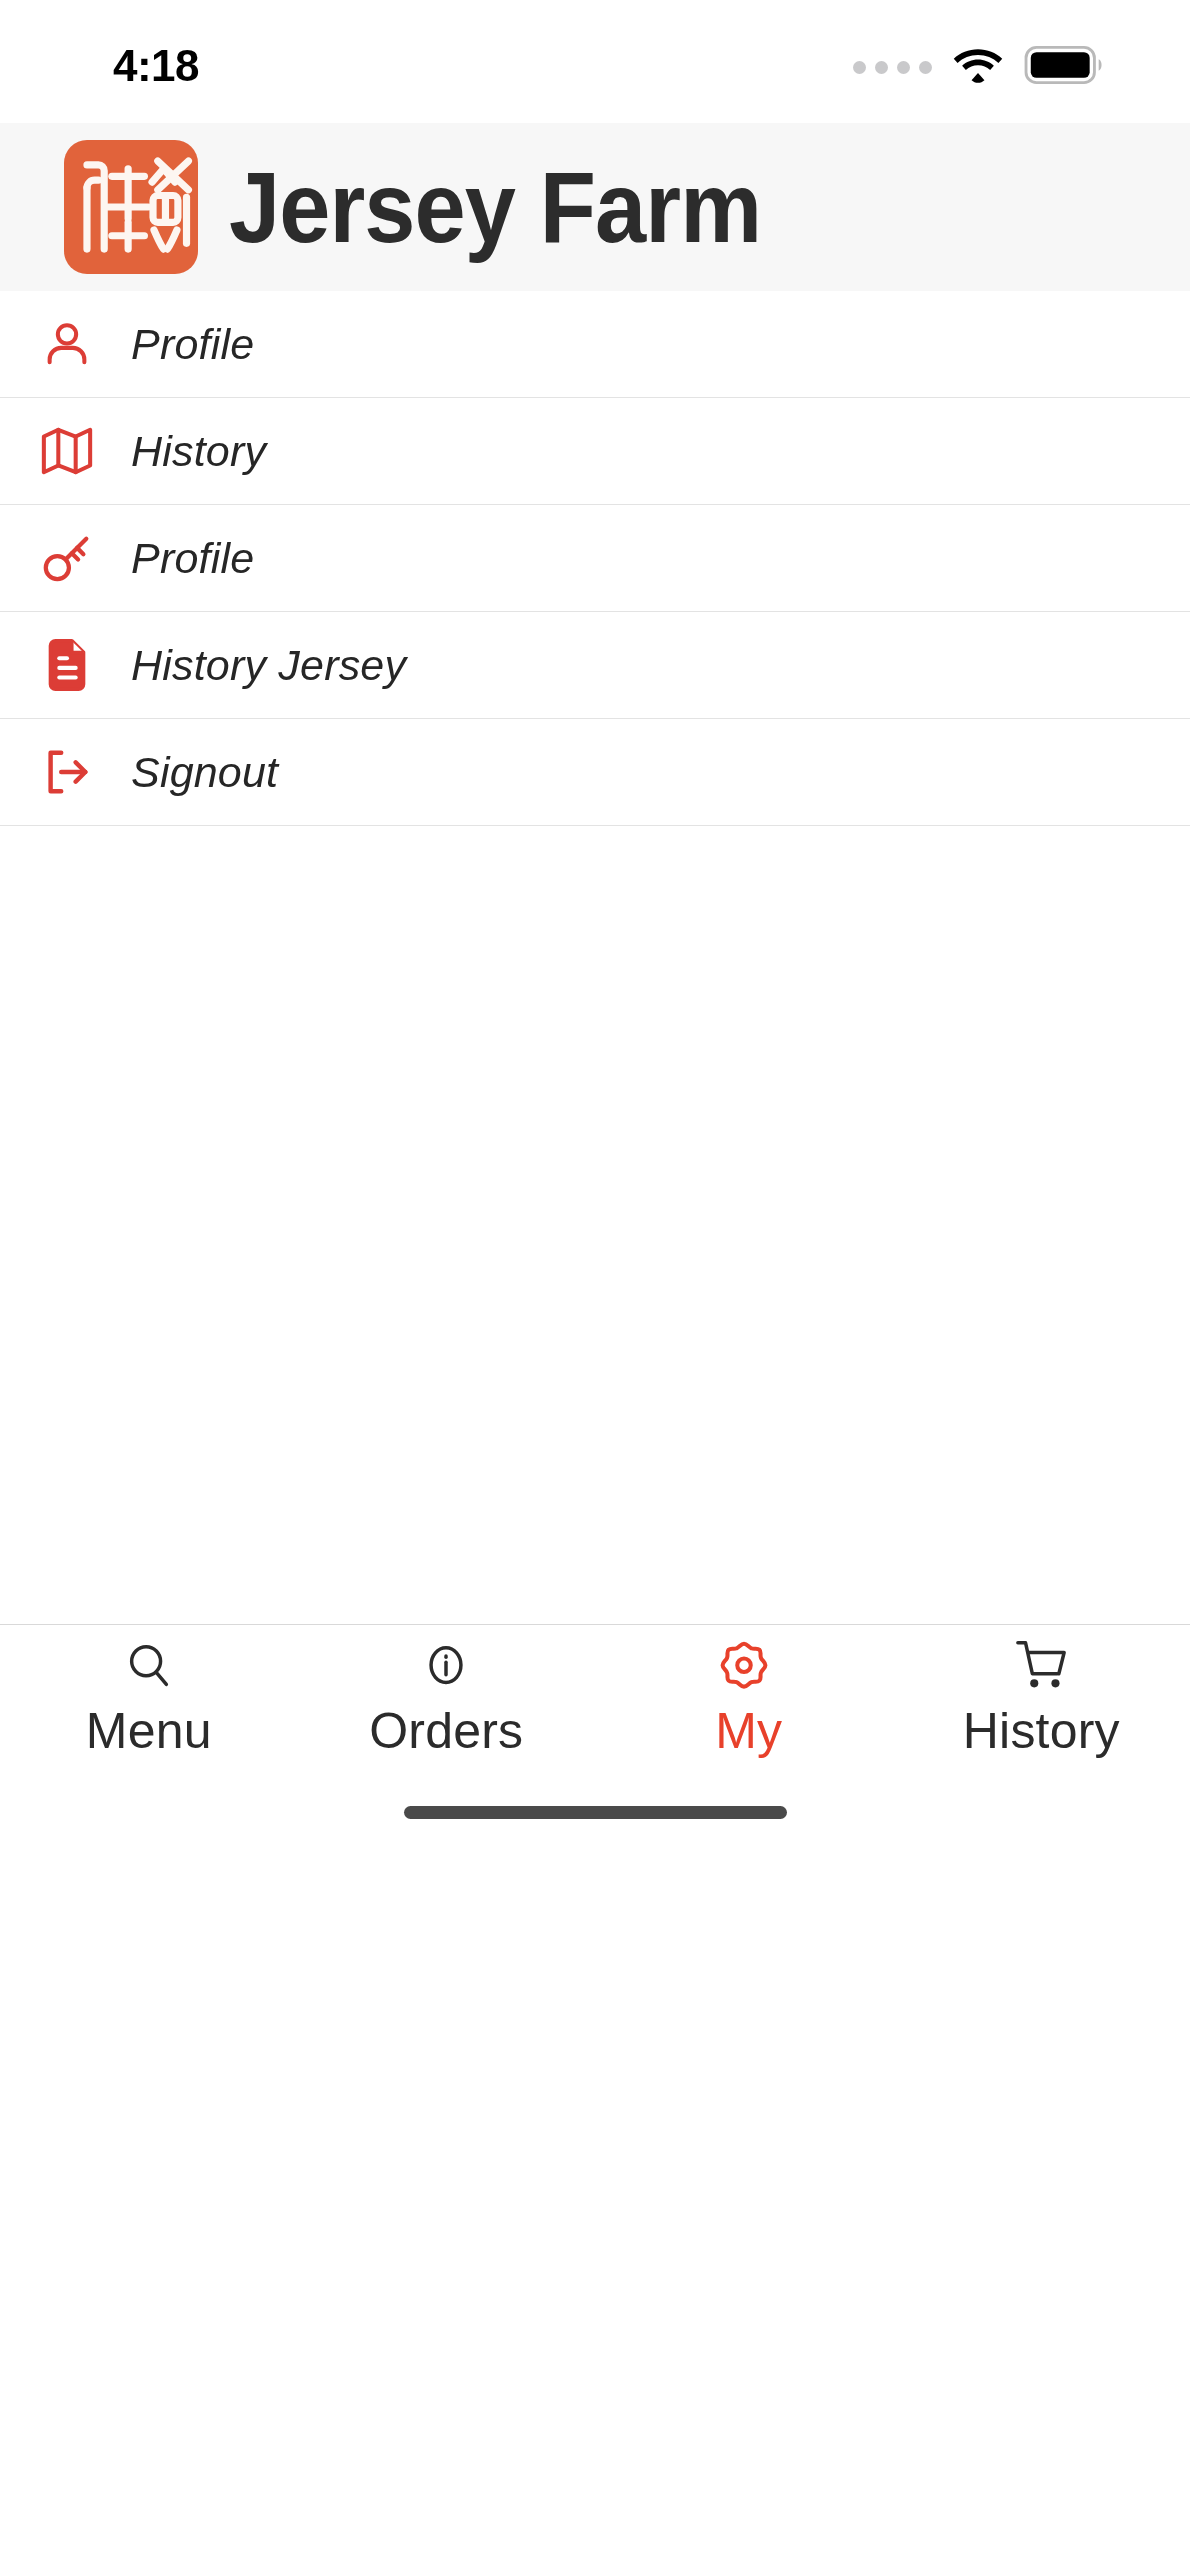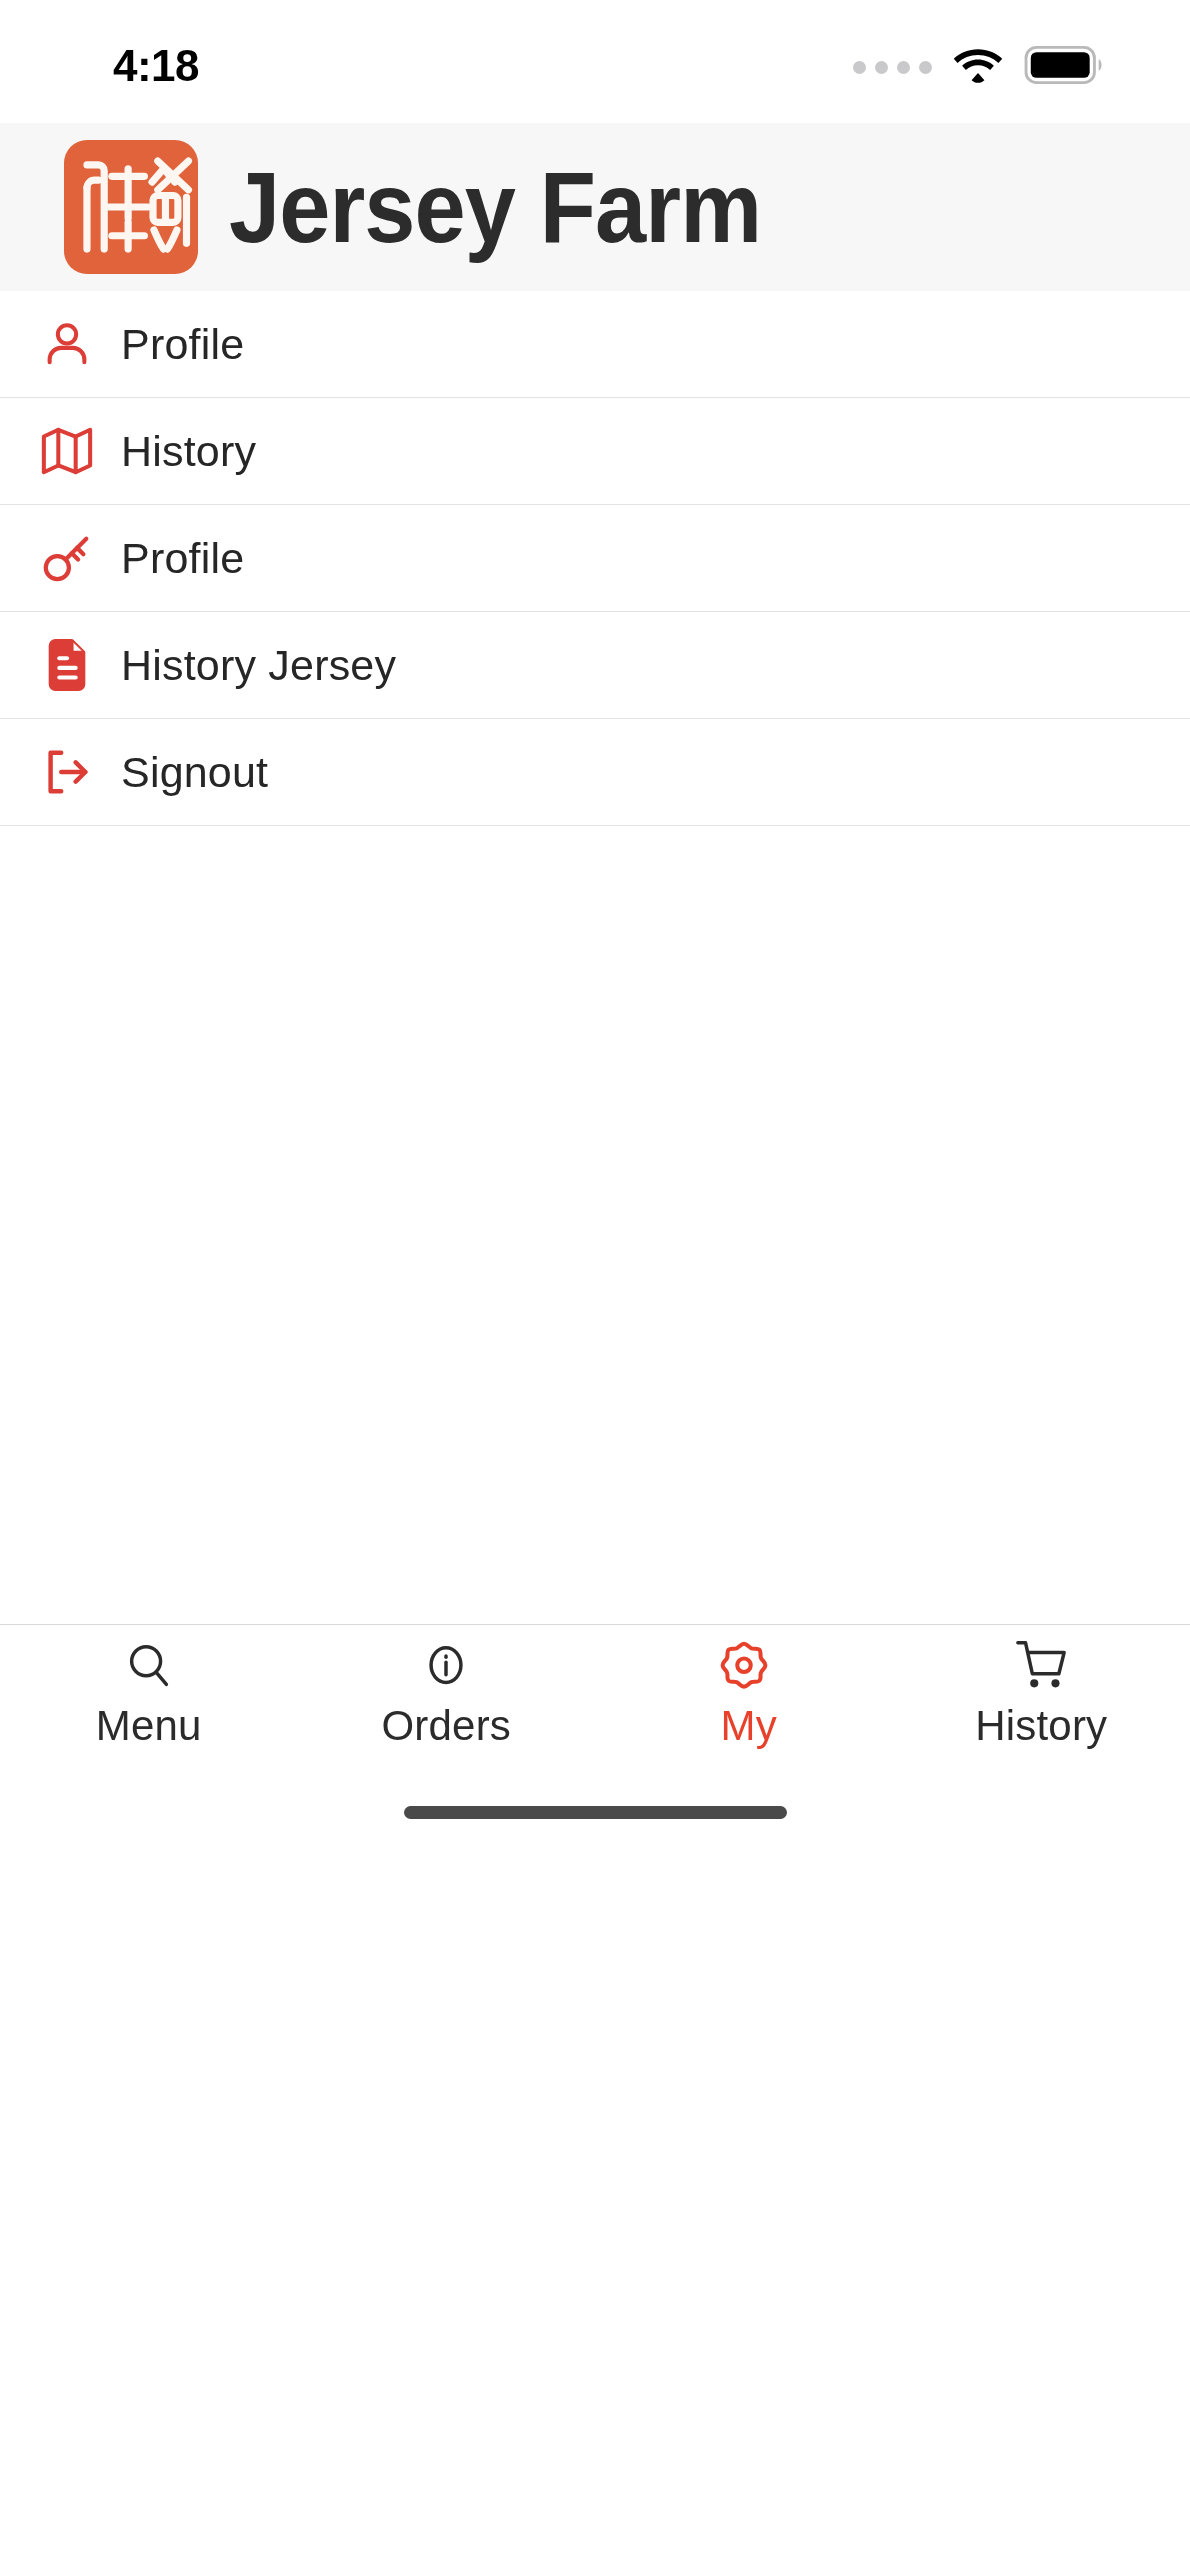--- a/index.html
+++ b/index.html
@@ -97,25 +97,26 @@
     background:#ffffff;
   }
   .menu-row .row-icon {
     width:58px; height:58px;
     flex:0 0 58px;
     display:flex;
     align-items:center;
     justify-content:center;
   }
   .menu-row .row-label {
-    margin-left:25px;
+    margin-left:35px;
     font-size:43px;
     color:#262626;
     letter-spacing:0.2px;
     font-weight:400;
+    font-style:italic;
   }
 
   
   .filler { flex:1 1 auto; background:#ffffff; }
 
   
   .tab-bar {
     flex:0 0 149px;
     height:149px;
     border-top:1.9px solid #d9d9d9;
@@ -131,21 +132,21 @@
     align-items:center;
     gap:7.7px;
   }
   .tab-ico {
     height:56px;
     display:flex;
     align-items:center;
     justify-content:center;
   }
   .tab-label {
-    font-size:42px;
+    font-size:50px;
     color:#2b2b2b;
     letter-spacing:0.2px;
   }
   .tab-item.active .tab-label { color:#e8412b;margin-left:10px; }
 
   
   .home-area {
     flex:0 0 79px;
     height:79px;
     background:#ffffff;

